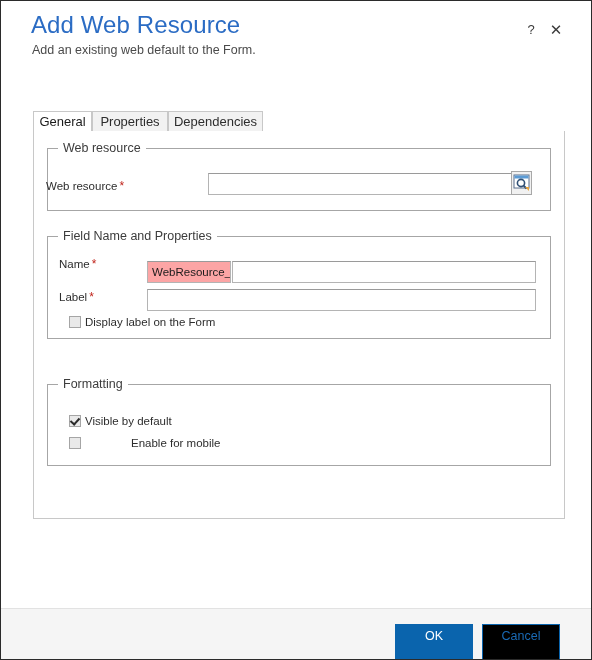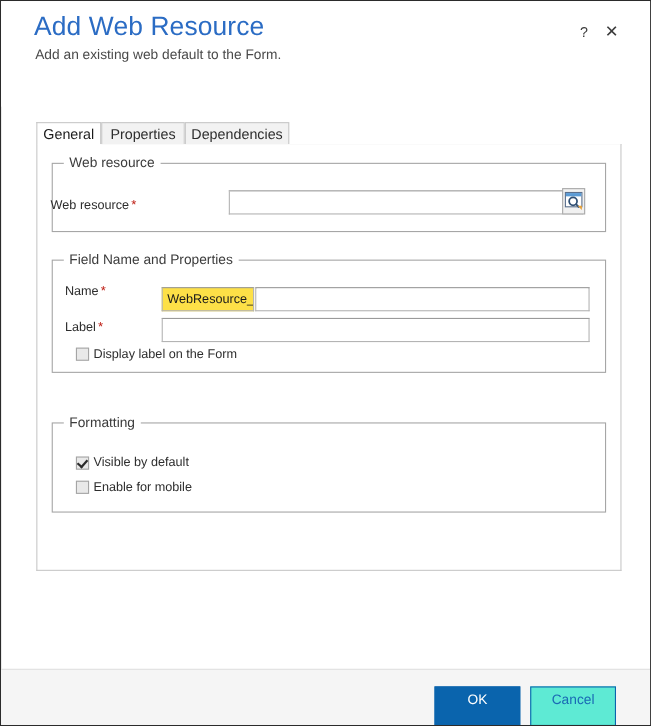--- a/index.html
+++ b/index.html
@@ -146,21 +146,21 @@
     background: #ffffff;
     border: 1px solid #b4b4b4;
     border-top-color: #9a9a9a;
     font-size: 11.5px;
     color: #1b1b1b;
     padding: 0 4px;
   }
   .prefix-box {
     position: absolute;
     box-sizing: border-box;
-    background: #fde047;
+    background: #fca5a5;
     border: 1px solid #b4b4b4;
     border-top-color: #9a9a9a;
     font-size: 11.5px;
     color: #1b1b1b;
     padding: 0 4px;
     line-height: 21px;
     white-space: nowrap;
     overflow: hidden;
     text-align: right;
   }
@@ -219,21 +219,21 @@
     border-width: 0 2px 2px 0;
     transform: rotate(42deg);
   }
   .checkrow .cb-text {
     font-size: 11.5px;
     color: #2d2d2d;
     margin-left: 4px;
   }
   .cb-display-label { left: 68px; top: 315px; }
   .cb-visible       { left: 68px; top: 414px; }
-  .cb-mobile        { left: 68px; top: 436px; }
+  .cb-mobile        { left: 68px; top: 436px; gap: 46px; }
 
   
   .footer {
     position: absolute;
     left: 0;
     bottom: 0;
     width: 100%;
     height: 50px;
     background: #f5f5f5;
     border-top: 1px solid #e2e2e2;
@@ -252,21 +252,21 @@
   .btn-ok {
     left: 394px;
     width: 78px;
     background: #0a64ad;
     border: 1px solid #0a64ad;
     color: #ffffff;
   }
   .btn-cancel {
     left: 481px;
     width: 78px;
-    background: #5eead4;
+    background: #000000;
     border: 1px solid #0a64ad;
     color: #1a6ab5;
   }
 </style>
 </head>
 <body>
 
 <div class="dialog">
 
   <div class="header">

